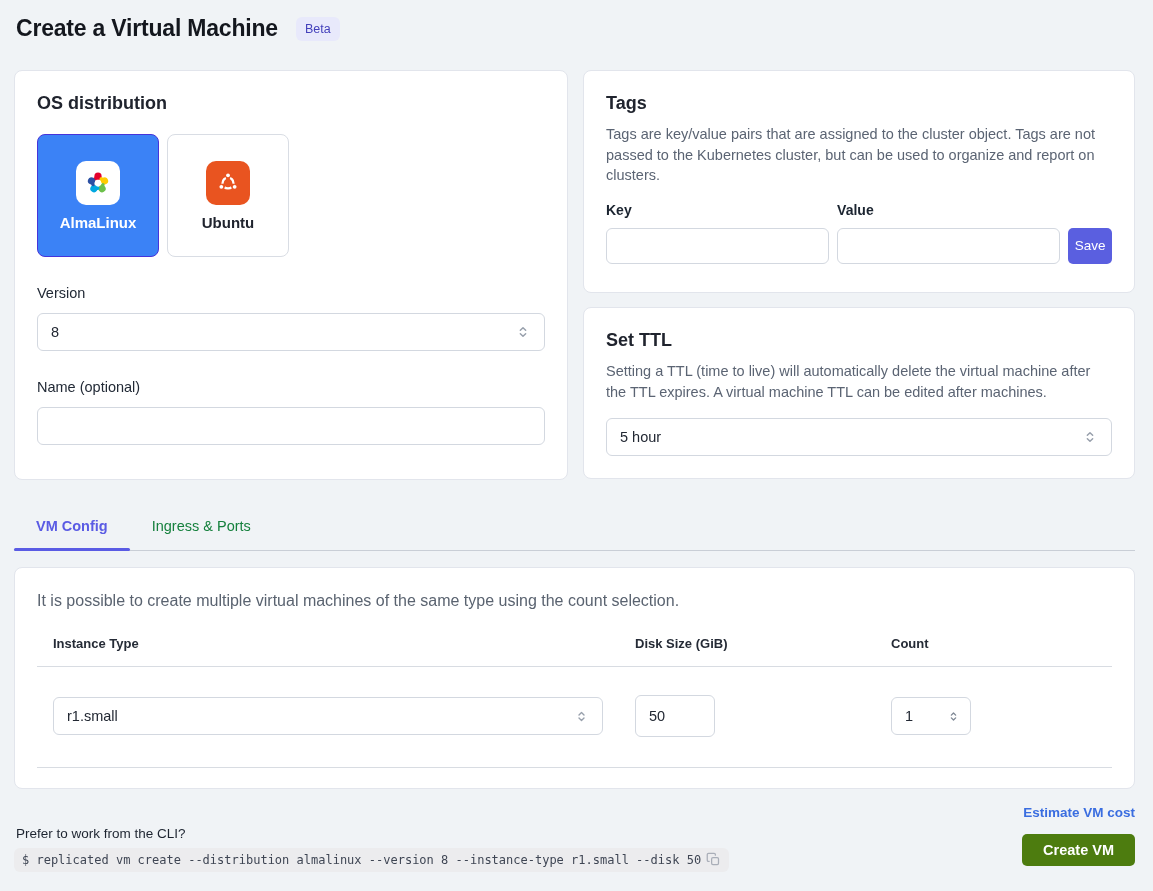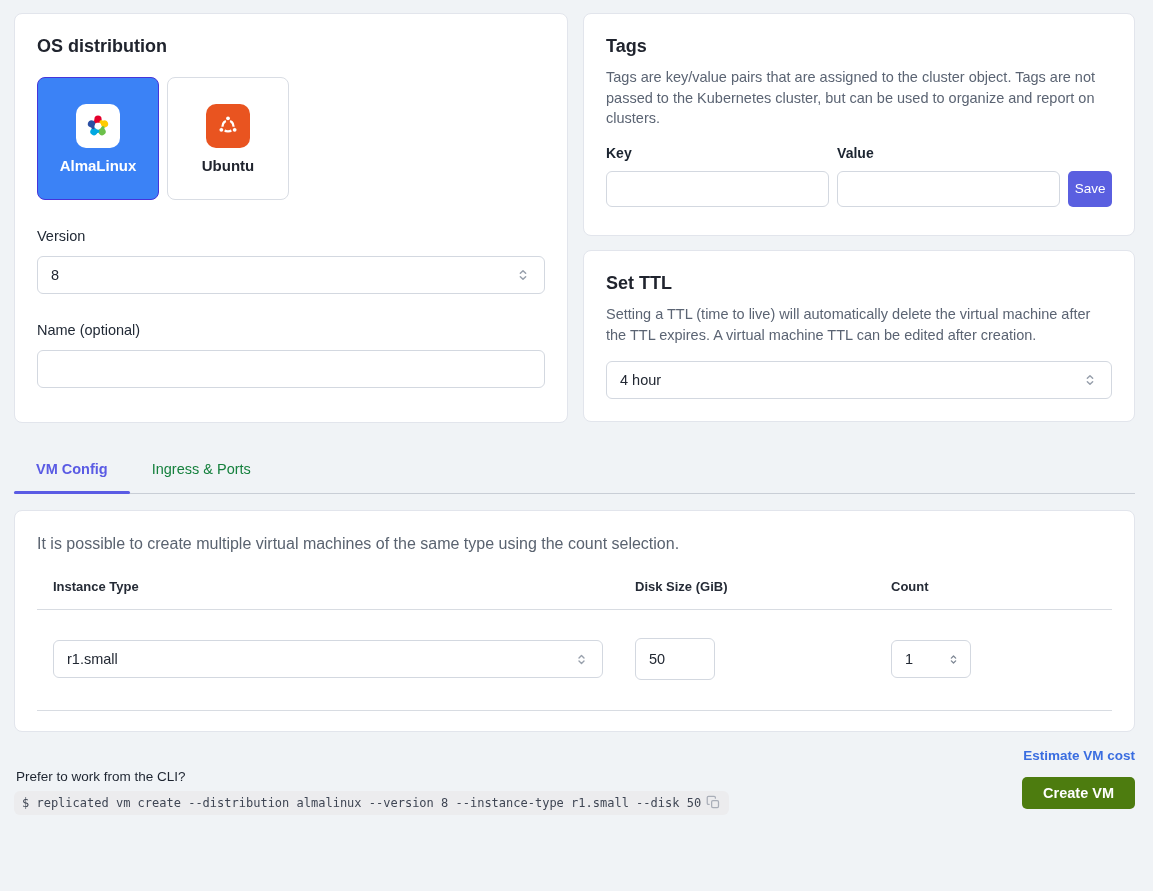--- a/index.html
+++ b/index.html
@@ -139,20 +139,24 @@
     background: #4d7c0f; color: #fff; border: none; border-radius: 5px;
     padding: 8px 21px; font-size: 14.5px; font-weight: 700;
     font-family: Liberation Sans, sans-serif; cursor: pointer;
   }
 </style>
 </head>
 <body>
 
 <div class="wrap">
 
+  <div class="page-header">
+    <h1 class="page-title">Create a Virtual Machine</h1>
+    <span class="beta-badge">Beta</span>
+  </div>
 
   <div class="top-grid">
 
     <div class="card os-card">
       <h2>OS distribution</h2>
 
       <div class="tiles">
         <div class="tile selected">
           <span class="logo-box">
             <svg width="30" height="30" viewBox="0 0 24 24">
@@ -224,23 +228,23 @@
           <div class="tag-group">
             <div class="field-label">Value</div>
             <input class="text-input" type="text" value="" style="">
           </div>
           <button class="save-btn">Save</button>
         </div>
       </div>
 
       <div class="card ttl-card">
         <h2>Set TTL</h2>
-        <p class="desc">Setting a TTL (time to live) will automatically delete the virtual machine after the TTL expires. A virtual machine TTL can be edited after creation.</p>
+        <p class="desc">Setting a TTL (time to live) will automatically delete the virtual machine after the TTL expires. A virtual machine TTL can be edited after machines.</p>
         <div class="select" style="margin-top:16px">
-          <span>4 hour</span>
+          <span>5 hour</span>
           <svg class="chev" width="16" height="16" viewBox="0 0 24 24" fill="none" stroke="#98a0ac" stroke-width="2.2" stroke-linecap="round" stroke-linejoin="round">
               <path d="M8 9.5 L12 5.5 L16 9.5"></path>
               <path d="M8 14.5 L12 18.5 L16 14.5"></path>
             </svg>
         </div>
       </div>
 
     </div>
   </div>
 

